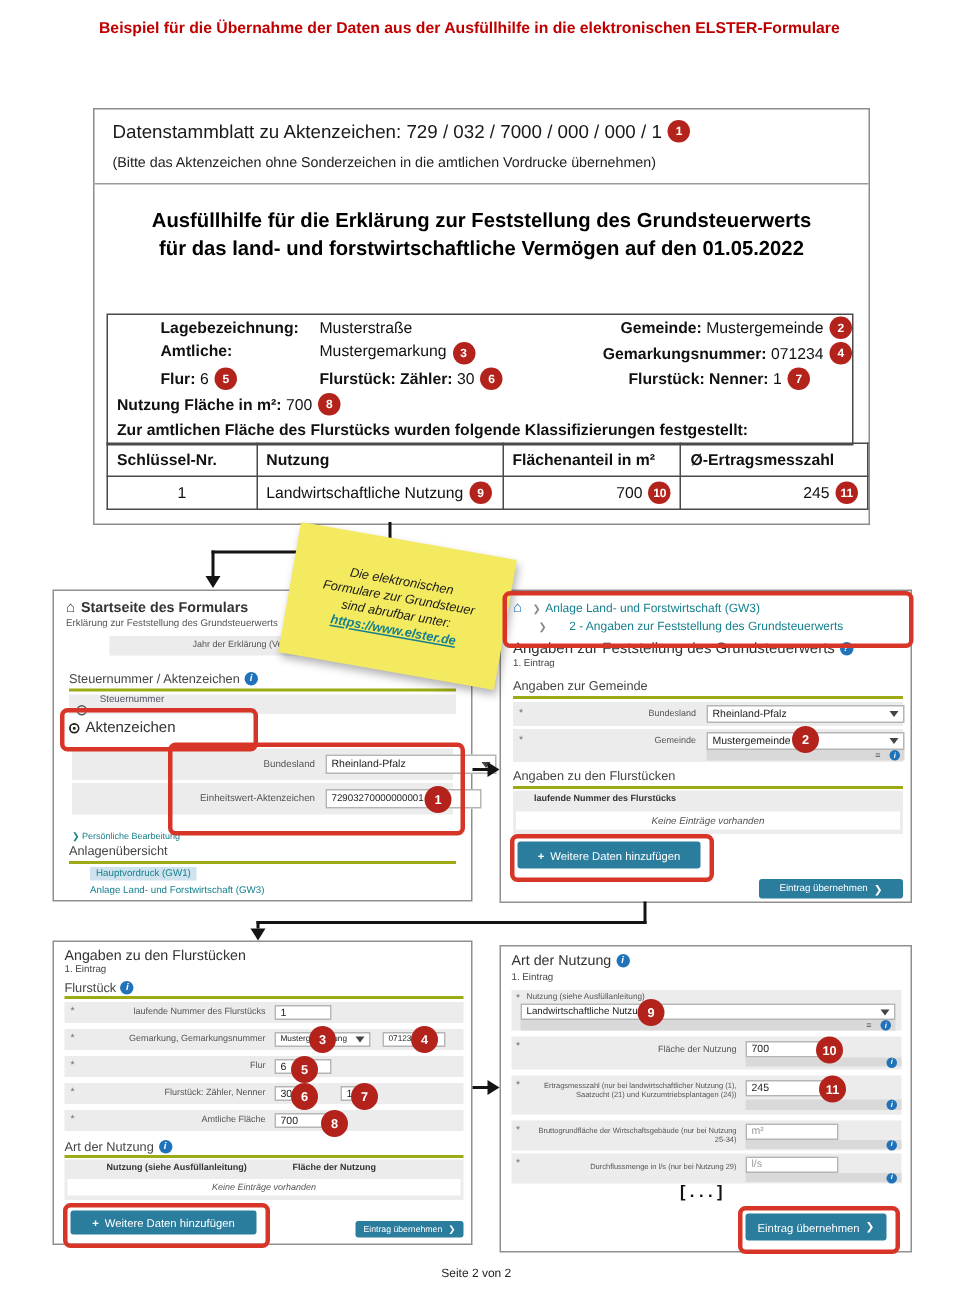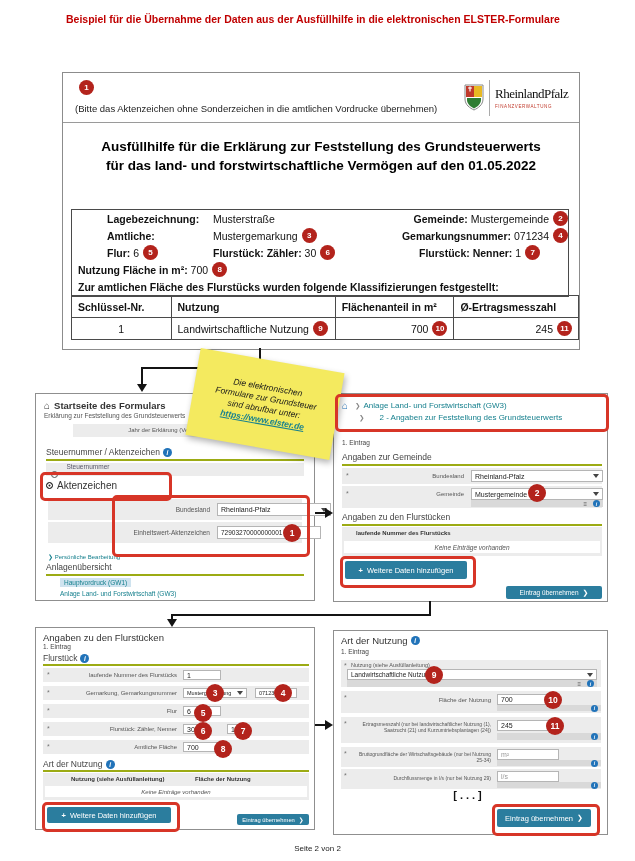--- a/index.html
+++ b/index.html
@@ -33,21 +33,21 @@
   .logo{position:absolute;right:5px;top:4px;width:110px;height:41px;display:flex;align-items:center;gap:5px;}
   .logo-div{width:1px;height:36px;background:#aaa;}
   .logo-name{font-family:"Liberation Serif",serif;font-size:13px;color:#111;letter-spacing:-0.5px;}
   .logo-sub{font-size:4.5px;color:#c0392b;letter-spacing:0.6px;margin-top:2px;}
   .doc-main-title{position:absolute;left:0;top:64px;width:100%;text-align:center;
                   font-size:13.5px;font-weight:bold;line-height:19px;color:#000;}
   .kataster-heading{position:absolute;left:11px;top:115px;font-size:12px;font-weight:bold;}
   .kataster-box{position:absolute;left:8px;top:136px;width:496px;height:86px;
                 border:1px solid #4a4a4a;font-size:10.5px;}
   .krow{display:flex;height:17px;align-items:center;padding-left:6px;}
-  .kcell-l{width:312px;display:flex;align-items:center;padding-left:29px;}
+  .kcell-l{width:312px;display:flex;padding-left:29px;}
   .kcell-r{display:flex;align-items:center;}
   .klabel{font-weight:bold;}
   .kw{display:inline-block;width:106px;}
   .kpair{display:flex;align-items:center;width:174px;}
   .class-table{position:absolute;left:8px;top:222px;border-collapse:collapse;}
   .class-table th,.class-table td{border:1px solid #4a4a4a;font-size:10.5px;padding:2px 6px;height:17px;}
   .class-table th{text-align:left;font-weight:bold;}
   .cell-flex{display:flex;align-items:center;}
   .cell-flex.right{justify-content:flex-end;}
   .cell-center{text-align:center;}
@@ -100,37 +100,24 @@
 </head>
 <body>
 
 <div class="page">
 
   <div class="page-title">Beispiel für die Übernahme der Daten aus der Ausfüllhilfe in die elektronischen ELSTER-Formulare</div>
 
   <div class="docbox">
     <div class="doc-head">
       <div class="doc-head-text">
+        <span>Datenstammblatt zu Aktenzeichen: 729 / 032 / 7000 / 000 / 000 / 1</span>
         <span class="badge">1</span>
       </div>
       <div class="doc-note">(Bitte das Aktenzeichen ohne Sonderzeichen in die amtlichen Vordrucke übernehmen)</div>
-      <div class="logo">
-        <svg width="20" height="27" viewBox="0 0 20 27">
-          <path d="M1 1 h18 v14 c0 6 -5 9 -9 11 c-4 -2 -9 -5 -9 -11 z" fill="#fff" stroke="#888" stroke-width="1"></path>
-          <rect x="2" y="2" width="8" height="11" fill="#c0392b"></rect>
-          <rect x="10" y="2" width="8" height="11" fill="#e8b923"></rect>
-          <path d="M3 14 h14 v2 c0 4 -4 7 -7 8.5 c-3 -1.5 -7 -4.5 -7 -8.5 z" fill="#2e7d32"></path>
-          <path d="M4 4 h4 M6 2.5 v5" stroke="#fff" stroke-width="1.2" fill="none"></path>
-        </svg>
-        <div class="logo-div"></div>
-        <div class="logo-text">
-          <div class="logo-name">RheinlandPfalz</div>
-          <div class="logo-sub">FINANZVERWALTUNG</div>
-        </div>
-      </div>
     </div>
 
     <div class="doc-main-title">
       <div>Ausfüllhilfe für die Erklärung zur Feststellung des Grundsteuerwerts</div>
       <div>für das land- und forstwirtschaftliche Vermögen auf den 01.05.2022</div>
     </div>
 
 
     <div class="kataster-box">
       <div class="krow">
@@ -304,20 +291,24 @@
     <div class="crumb" style="left:8px;top:6px;">
       <span class="home blue">⌂</span>
       <span class="sep">❯</span>
       <span>Anlage Land- und Forstwirtschaft (GW3)</span>
     </div>
     <div class="crumb" style="left:22px;top:19px;gap:12px;">
       <span class="sep">❯</span>
       <span>2 - Angaben zur Feststellung des Grundsteuerwerts</span>
     </div>
 
+    <div class="p-title" style="left:8px;top:33px;font-weight:normal;font-size:10px;">
+      <span>Angaben zur Feststellung des Grundsteuerwerts</span>
+      <span class="info">?</span>
+    </div>
     <div class="entry" style="left:8px;top:45px;">1. Eintrag</div>
 
     <div class="sec" style="left:8px;top:58px;">Angaben zur Gemeinde</div>
     <div class="secline" style="left:8px;top:70px;width:260px;"></div>
 
     <div class="grow" style="left:8px;top:74px;width:260px;height:16px;">
       <span class="ast" style="left:4px;top:4px;">*</span>
       <div class="lbl" style="left:60px;top:5px;width:62px;">Bundesland</div>
       <div class="sel" style="left:129px;top:2px;width:132px;height:12px;">
         <span>Rheinland-Pfalz</span>

